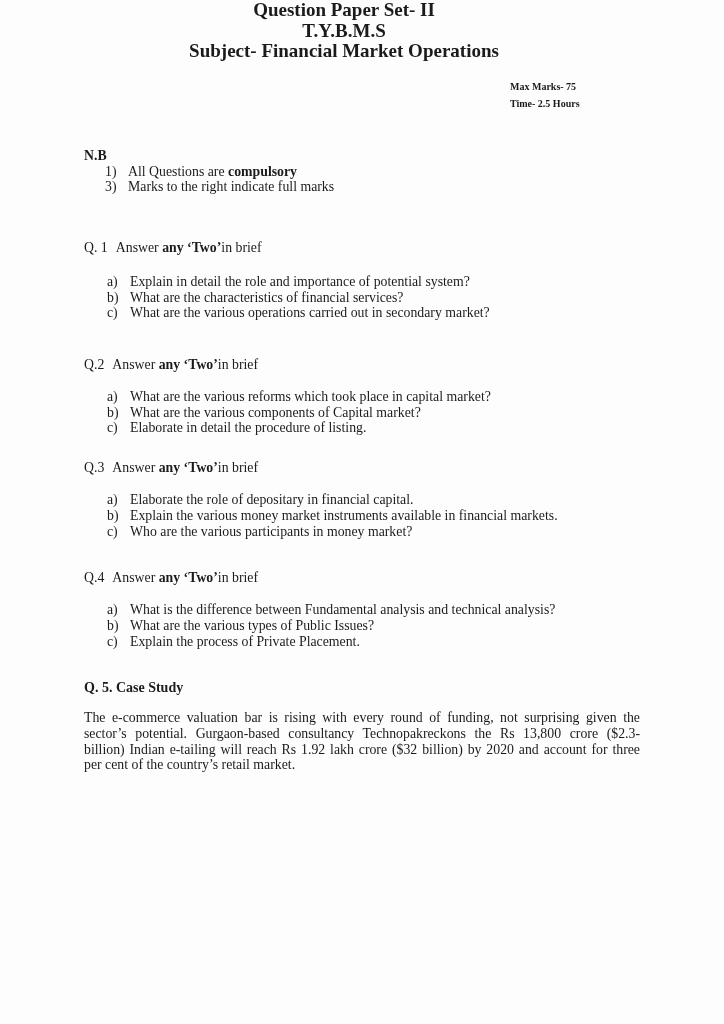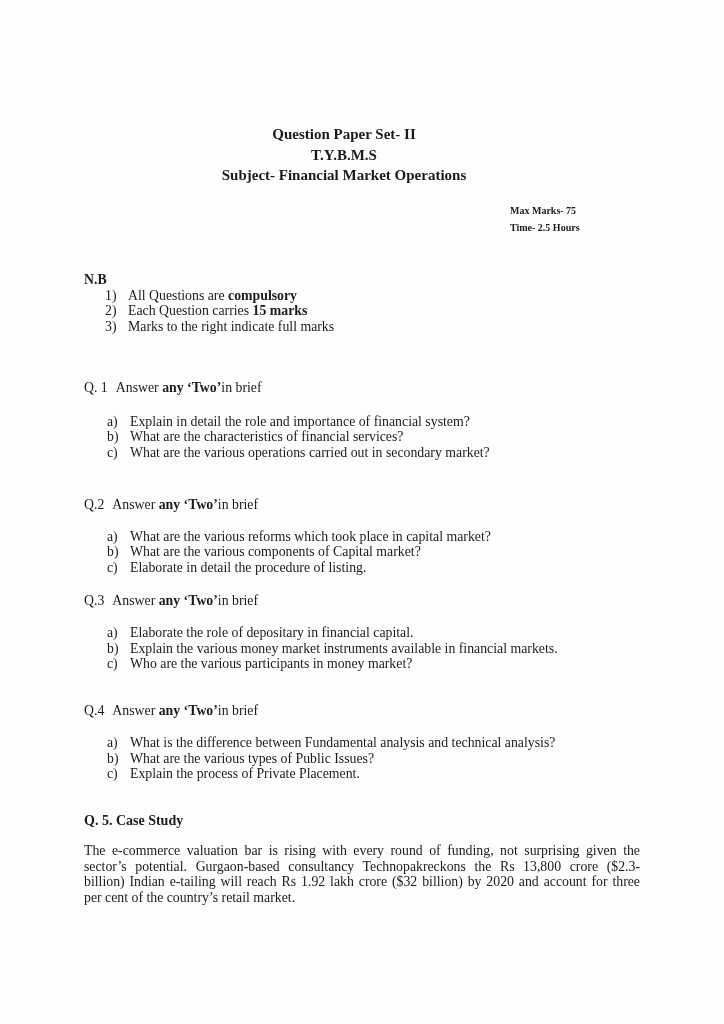--- a/index.html
+++ b/index.html
@@ -11,25 +11,24 @@
     font-size: 13.8px;
     line-height: 15.7px;
     overflow: hidden;
   }
   .page { width: 724px; height: 1024px; background: #fdfdfd; }
   .content { margin-left: 84px; width: 556px; }
   .b { font-weight: bold; }
 
   
   .titles {
-    padding-top: 124px;
     width: 520px;
     text-align: center;
     font-weight: bold;
-    font-size: 15px;
+    font-size: 19px;
     line-height: 20.5px;
   }
 
   
   .marks {
     margin-left: 426px;
     margin-top: 16px;
     font-weight: bold;
     font-size: 10px;
     line-height: 17px;
@@ -43,21 +42,21 @@
   .marker { display: inline-block; width: 23px; }
 
   
   .q-header { line-height: 16px; }
   .q-label { margin-right: 8px; }
   .subs { padding-left: 23px; margin-top: 18px; }
   .sub { line-height: 15.7px; }
   .q1 { margin-top: 45px; }
   .q2 { margin-top: 36px; }
   .q2 .subs, .q3 .subs, .q4 .subs { margin-top: 16px; }
-  .q3 { margin-top: 17px; }
+  .q3 { margin-top: 24px; }
   .q4 { margin-top: 31px; }
 
   
   .case-heading { margin-top: 31px; font-weight: bold; font-size: 14px; line-height: 16px; }
   .case-paragraph { margin-top: 14px; }
   .pline {
     line-height: 15.7px;
     text-align: justify;
     text-align-last: justify;
     white-space: nowrap;
@@ -80,29 +79,28 @@
 
     <div class="marks">
       <div>Max Marks- 75</div>
       <div>Time- 2.5 Hours</div>
     </div>
 
     <div class="nb">
       <div class="nb-label">N.B</div>
       <div class="nb-items">
         <div class="nb-item"><span class="marker">1)</span><span>All Questions are </span><span class="b">compulsory</span></div>
-        <div class="nb-item"><span class="marker">2)</span><span>Each Question carries </span><span class="b">15 marks</span></div>
         <div class="nb-item"><span class="marker">3)</span><span>Marks to the right indicate full marks</span><span class="b"></span></div>
       </div>
     </div>
 
     <div class="question q1">
       <div class="q-header"><span class="q-label">Q. 1</span><span>Answer </span><span class="b">any ‘Two’</span><span>in brief</span></div>
       <div class="subs">
-        <div class="sub"><span class="marker">a)</span><span>Explain in detail the role and importance of financial system?</span></div>
+        <div class="sub"><span class="marker">a)</span><span>Explain in detail the role and importance of potential system?</span></div>
         <div class="sub"><span class="marker">b)</span><span>What are the characteristics of financial services?</span></div>
         <div class="sub"><span class="marker">c)</span><span>What are the various operations carried out in secondary market?</span></div>
       </div>
     </div>
 
     <div class="question q2">
       <div class="q-header"><span class="q-label">Q.2</span><span>Answer </span><span class="b">any ‘Two’</span><span>in brief</span></div>
       <div class="subs">
         <div class="sub"><span class="marker">a)</span><span>What are the various reforms which took place in capital market?</span></div>
         <div class="sub"><span class="marker">b)</span><span>What are the various components of Capital market?</span></div>

